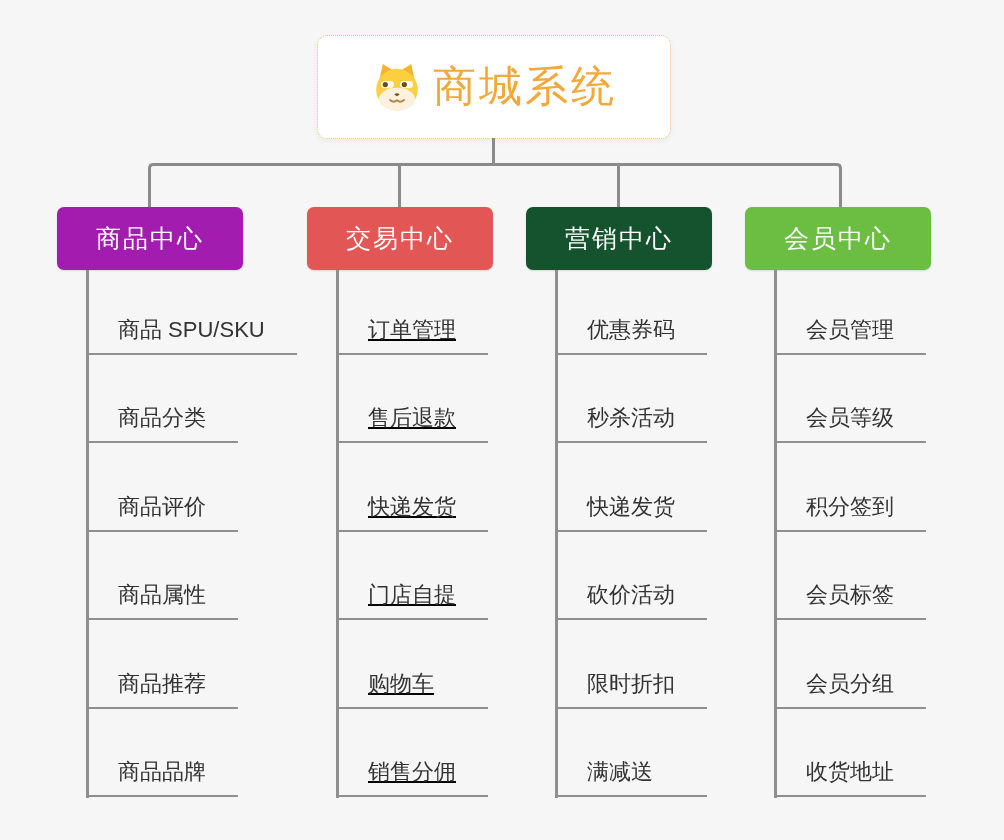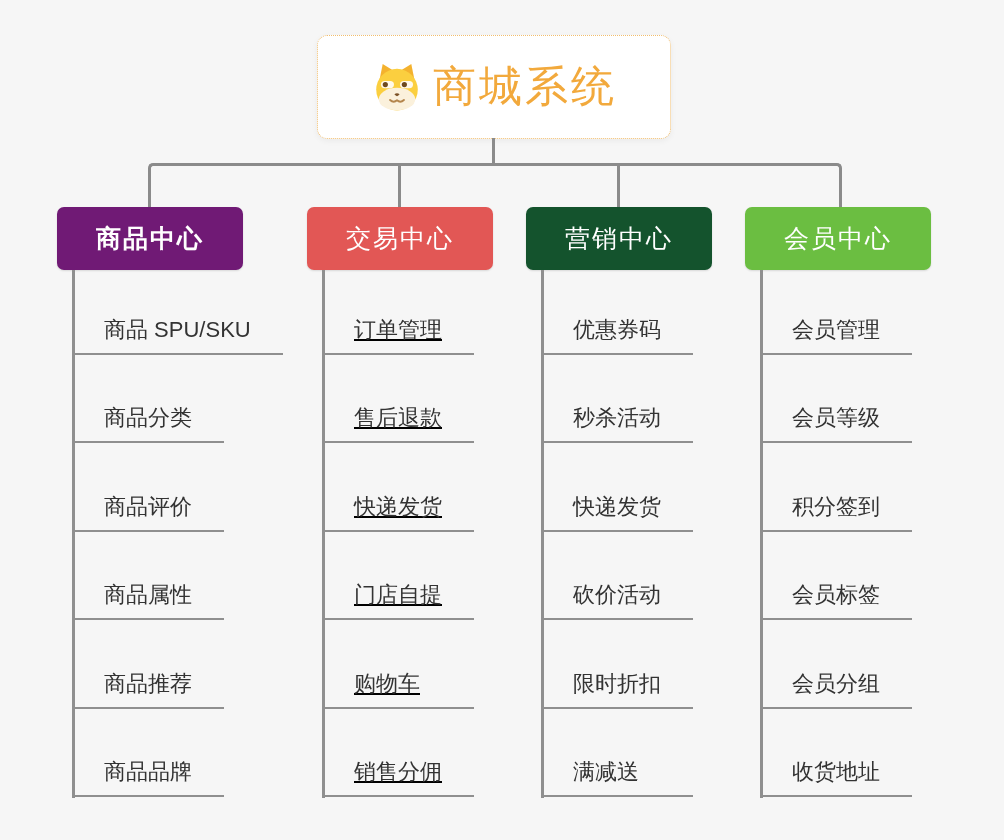--- a/index.html
+++ b/index.html
@@ -84,20 +84,21 @@
   .branch-box.b0 { left: 57px; }
   .branch-box.b1 { left: 307px; }
   .branch-box.b2 { left: 526px; }
   .branch-box.b3 { left: 745px; }
 
   
   .column {
     position: absolute;
     top: 266px;
     width: 250px;
+    margin-left: 14px;
   }
   .column.c0 { left: 72px; }
   .column.c1 { left: 322px; text-decoration: underline; }
   .column.c2 { left: 541px; }
   .column.c3 { left: 760px; }
   .branch-line {
     position: absolute;
     left: 0; top: 4px;
     width: 3px; height: 528px;
     background: #8F8F8F;
@@ -141,21 +142,21 @@
     </span>
     <span class="root-title" style="color: rgb(242, 169, 60);">商城系统</span>
   </div>
 
   <div class="connector stem"></div>
   <div class="connector elbow-left"></div>
   <div class="connector elbow-right"></div>
   <div class="connector drop-2"></div>
   <div class="connector drop-3"></div>
 
-  <div class="branch-box b0" style="background: #701a75; font-weight: bold;">商品中心</div>
+  <div class="branch-box b0" style="background: #a21caf;">商品中心</div>
   <div class="branch-box b1" style="background: rgb(226, 87, 85);">交易中心</div>
   <div class="branch-box b2" style="background: #14532d;">营销中心</div>
   <div class="branch-box b3" style="background: rgb(107, 190, 65);">会员中心</div>
 
   <div class="column c0">
     <div class="branch-line"></div>
   <div class="leaf-slot">
         <div class="leaf">商品 SPU/SKU</div>
       </div>
       <div class="leaf-slot">

